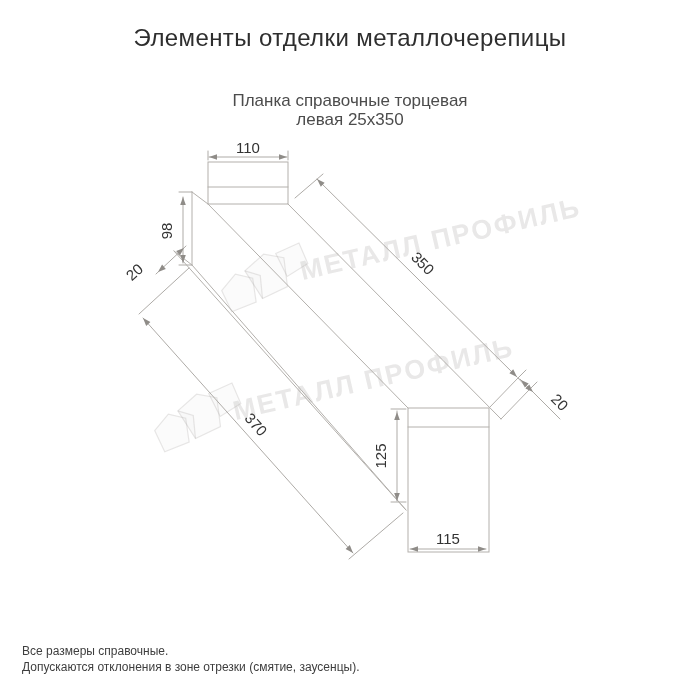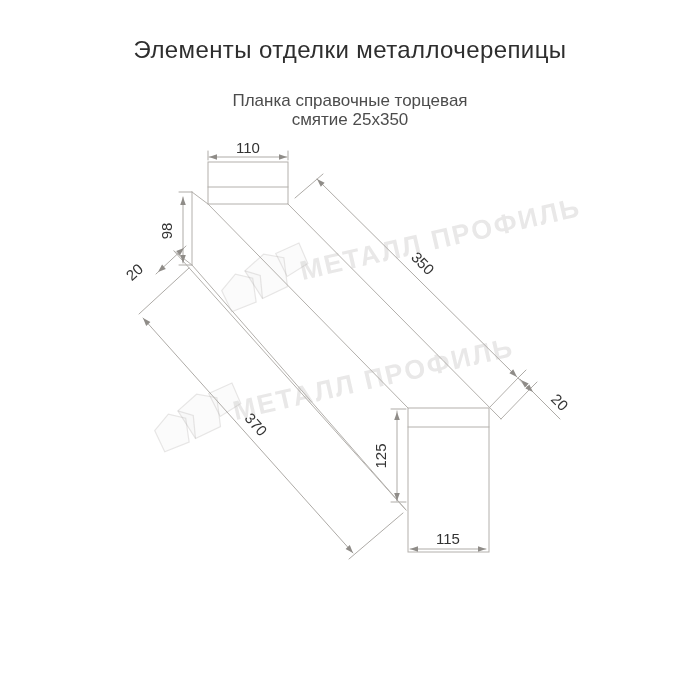--- a/index.html
+++ b/index.html
@@ -1,21 +1,21 @@
 <!DOCTYPE html>
 <html><head>
 <meta charset="utf-8">
 <style>
   html,body{margin:0;padding:0;background:#ffffff;}
   #canvas{
     position:relative;width:700px;height:700px;background:#ffffff;overflow:hidden;
     font-family:"Liberation Sans","DejaVu Sans",sans-serif;
   }
   .page-title{
-    position:absolute;left:0;top:36px;width:700px;text-align:center;
+    position:absolute;left:0;top:24px;width:700px;text-align:center;
     font-size:24px;color:#2e2e2e;letter-spacing:.4px;
   }
   .subtitle{
     position:absolute;left:0;top:91px;width:700px;text-align:center;
     font-size:17px;line-height:19px;color:#4c4c4c;
   }
   .footer{
     position:absolute;left:22px;top:644px;width:660px;
     font-size:12px;line-height:15.5px;color:#3e3e3e;
   }
@@ -33,21 +33,21 @@
 </style>
 </head>
 <body>
 
 <div id="canvas">
 
   <div class="page-title">Элементы отделки металлочерепицы</div>
 
   <div class="subtitle">
     <div>Планка справочные торцевая</div>
-    <div>смятие 25х350</div>
+    <div>левая 25х350</div>
   </div>
 
   <svg width="700" height="700" viewBox="0 0 700 700">
 
     <g class="wm" transform="translate(212,262) rotate(-13)">
       <g>
         <polygon class="wm-shape" points="3,30 20,17 36,25 34,49 8,53"></polygon>
         <polygon class="wm-shape" points="30,16 52,4 71,12 68,41 41,47"></polygon>
         <polygon class="wm-shape" points="64,6 89,1 93,23 70,31"></polygon>
         <polyline class="wm-shape" points="41,47 44,24 30,16" fill="none"></polyline>
@@ -149,14 +149,18 @@
 
     <g>
       <line class="dimline" x1="410" y1="549" x2="486" y2="549"></line>
       <polygon class="arrow" points="410,549 418,546.2 418,551.8"></polygon>
       <polygon class="arrow" points="486,549 478,546.2 478,551.8"></polygon>
       <text class="dimtext" x="448" y="544" text-anchor="middle">115</text>
     </g>
 
   </svg>
 
+  <div class="footer">
+    <div>Все размеры справочные.</div>
+    <div>Допускаются отклонения в зоне отрезки (смятие, заусенцы).</div>
+  </div>
 
 </div>
 
 </body></html>

